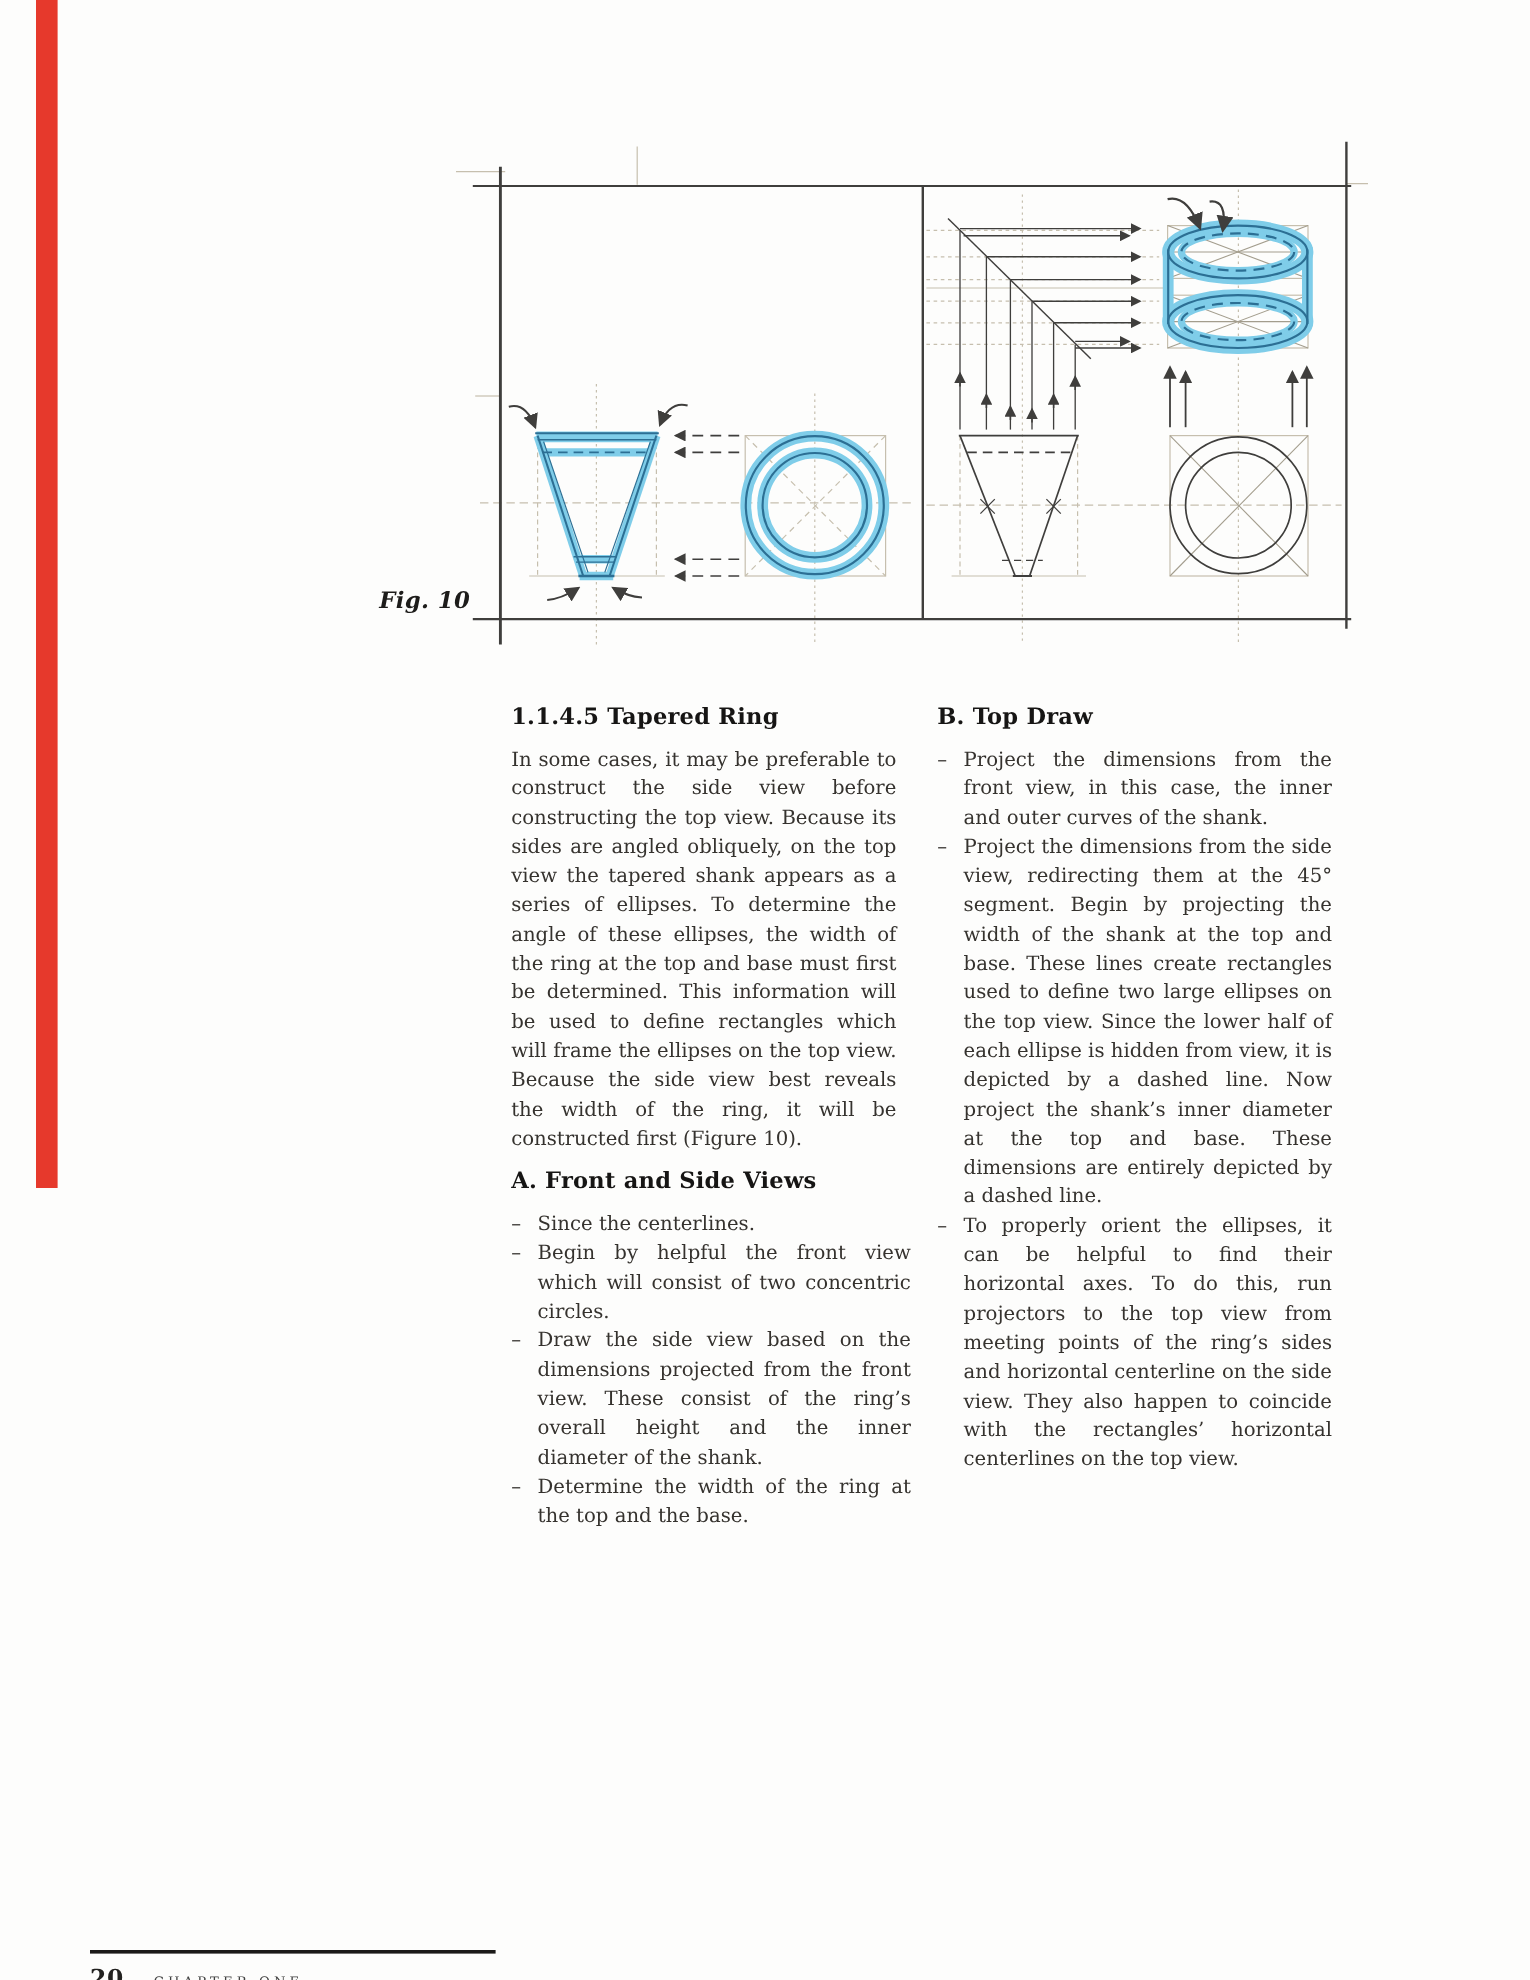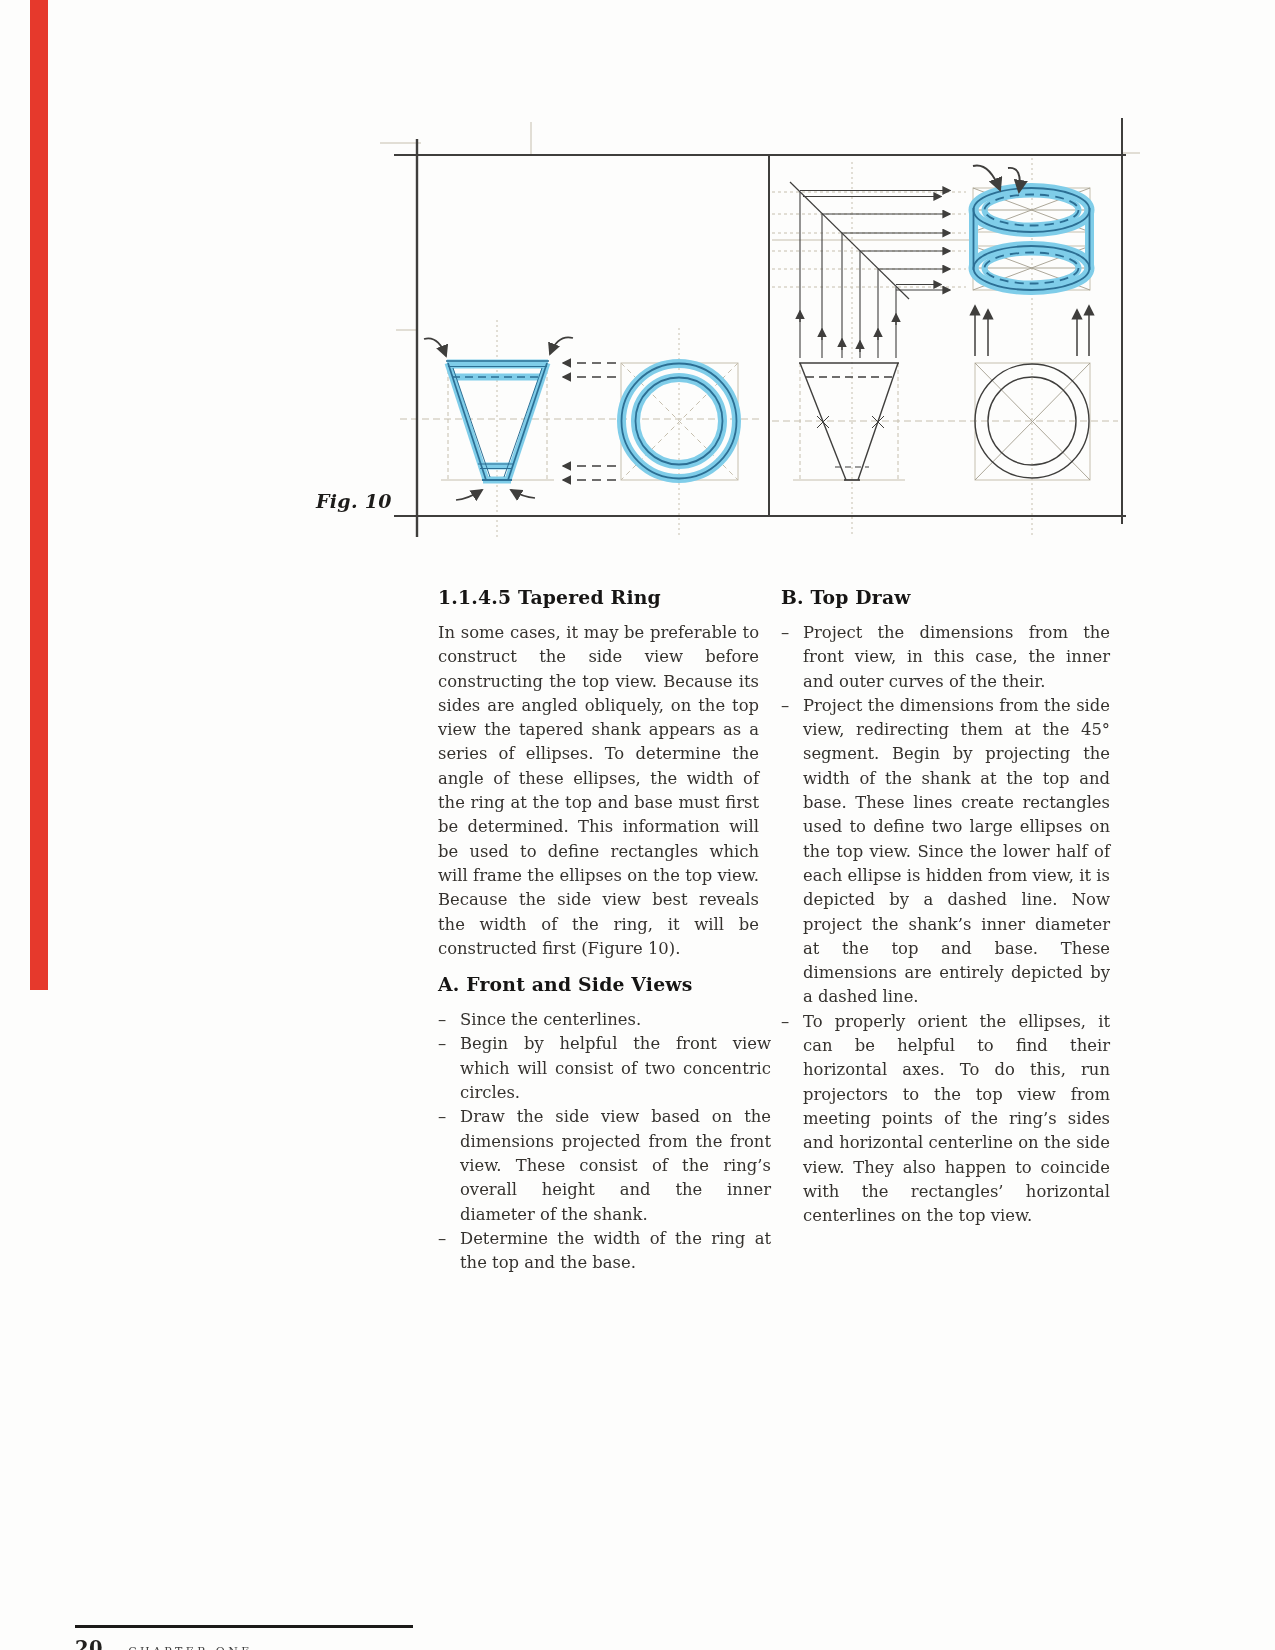--- a/index.html
+++ b/index.html
@@ -4,21 +4,21 @@
 <style>
   html,body{margin:0;padding:0;background:#ffffff;}
   .page{position:relative;width:1275px;height:1650px;background:#fdfdfc;overflow:hidden;
         font-family:"DejaVu Serif", serif;color:#35322e;}
   .red-stripe{position:absolute;left:30px;top:0;width:18px;height:990px;}
   .fig-wrap{position:absolute;left:0;top:0;width:1099px;height:560px;margin:0;}
   .fig-svg{position:absolute;left:380px;top:118px;width:760px;height:430px;}
   .fig-label{position:absolute;left:316px;top:490px;font-size:19px;font-style:italic;
              font-weight:bold;color:#1d1c1a;letter-spacing:0.3px;}
   .col{position:absolute;top:586px;font-size:16.4px;line-height:24.3px;text-align:justify;}
-  .col-left{left:438px;width:333px;}
+  .col-left{left:426px;width:333px;}
   .col-right{left:781px;width:329px;}
   .col h3,.col h4{font-size:18.8px;line-height:23px;font-weight:bold;color:#161514;
                   margin:0 0 12px 0;text-align:left;letter-spacing:0.2px;}
   .col h4{margin-top:8px;}
   .col > :first-child{margin-top:0;}
   .col p{margin:0 12px 12px 0;}
   .bullet{display:flex;}
   .bullet .dash{flex:0 0 22px;}
   .bullet .btext{flex:1;text-align:justify;}
   .footer{position:absolute;left:75px;top:1625px;width:700px;}
@@ -243,21 +243,21 @@
     <div class="bullet">
       <span class="dash">–</span>
       <span class="btext">Determine the width of the ring at the top and the base.</span>
     </div>
   </section>
 
   <section class="col col-right">
     <h4>B. Top Draw</h4>
     <div class="bullet">
       <span class="dash">–</span>
-      <span class="btext">Project the dimensions from the front view, in this case, the inner and outer curves of the their.</span>
+      <span class="btext">Project the dimensions from the front view, in this case, the inner and outer curves of the shank.</span>
     </div>
     <div class="bullet">
       <span class="dash">–</span>
       <span class="btext">Project the dimensions from the side view, redirecting them at the 45° segment. Begin by projecting the width of the shank at the top and base. These lines create rectangles used to define two large ellipses on the top view. Since the lower half of each ellipse is hidden from view, it is depicted by a dashed line. Now project the shank’s inner diameter at the top and base. These dimensions are entirely depicted by a dashed line.</span>
     </div>
     <div class="bullet">
       <span class="dash">–</span>
       <span class="btext">To properly orient the ellipses, it can be helpful to find their horizontal axes. To do this, run projectors to the top view from meeting points of the ring’s sides and horizontal centerline on the side view. They also happen to coincide with the rectangles’ horizontal centerlines on the top view.</span>
     </div>
   </section>

